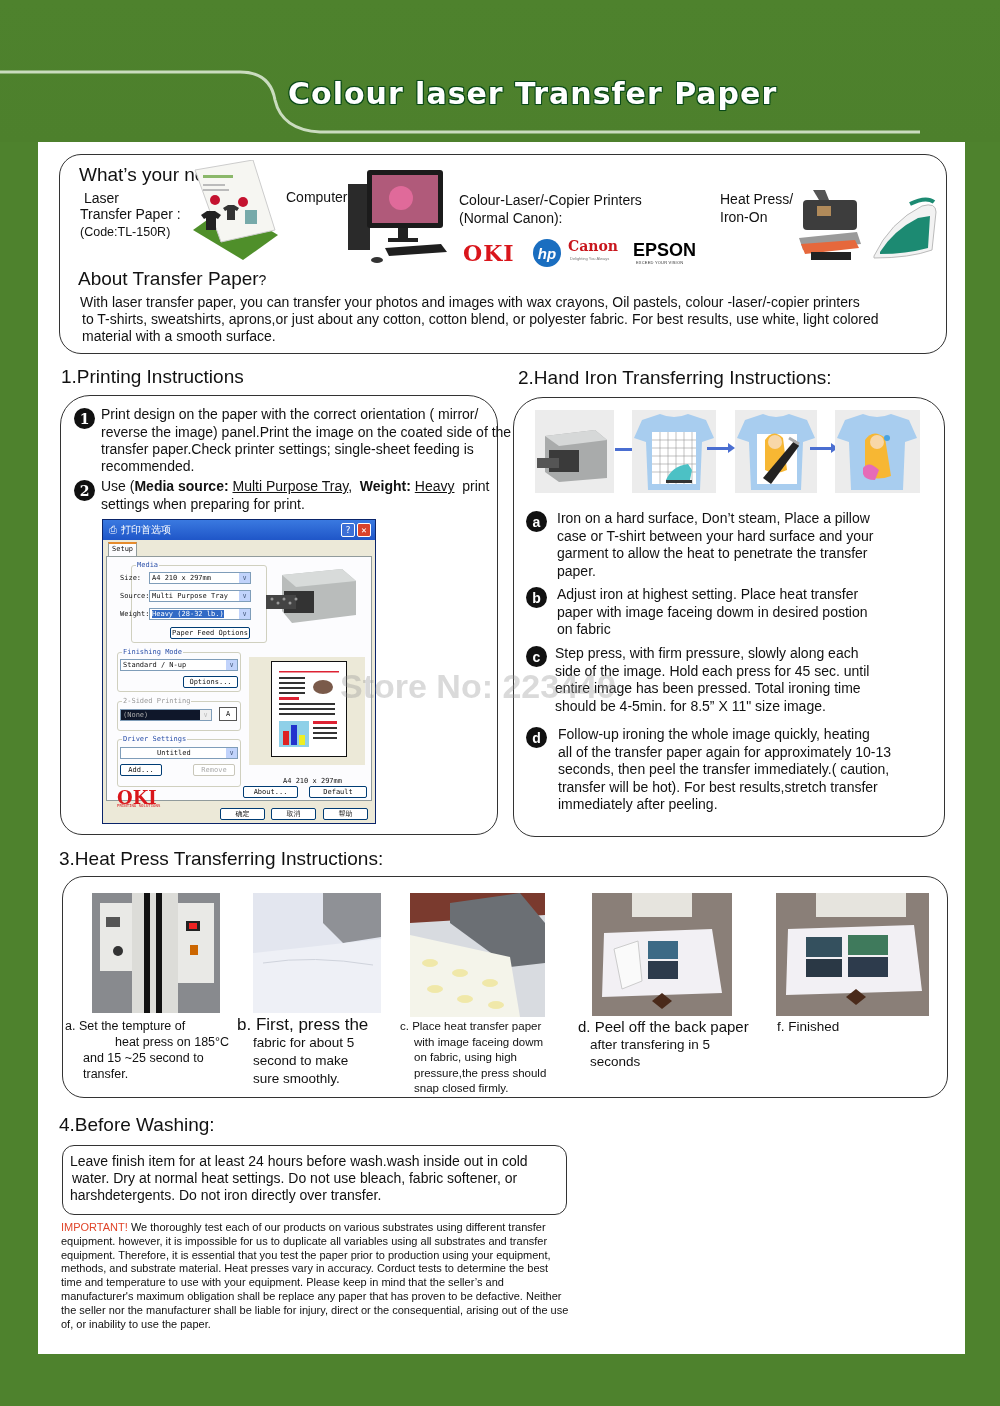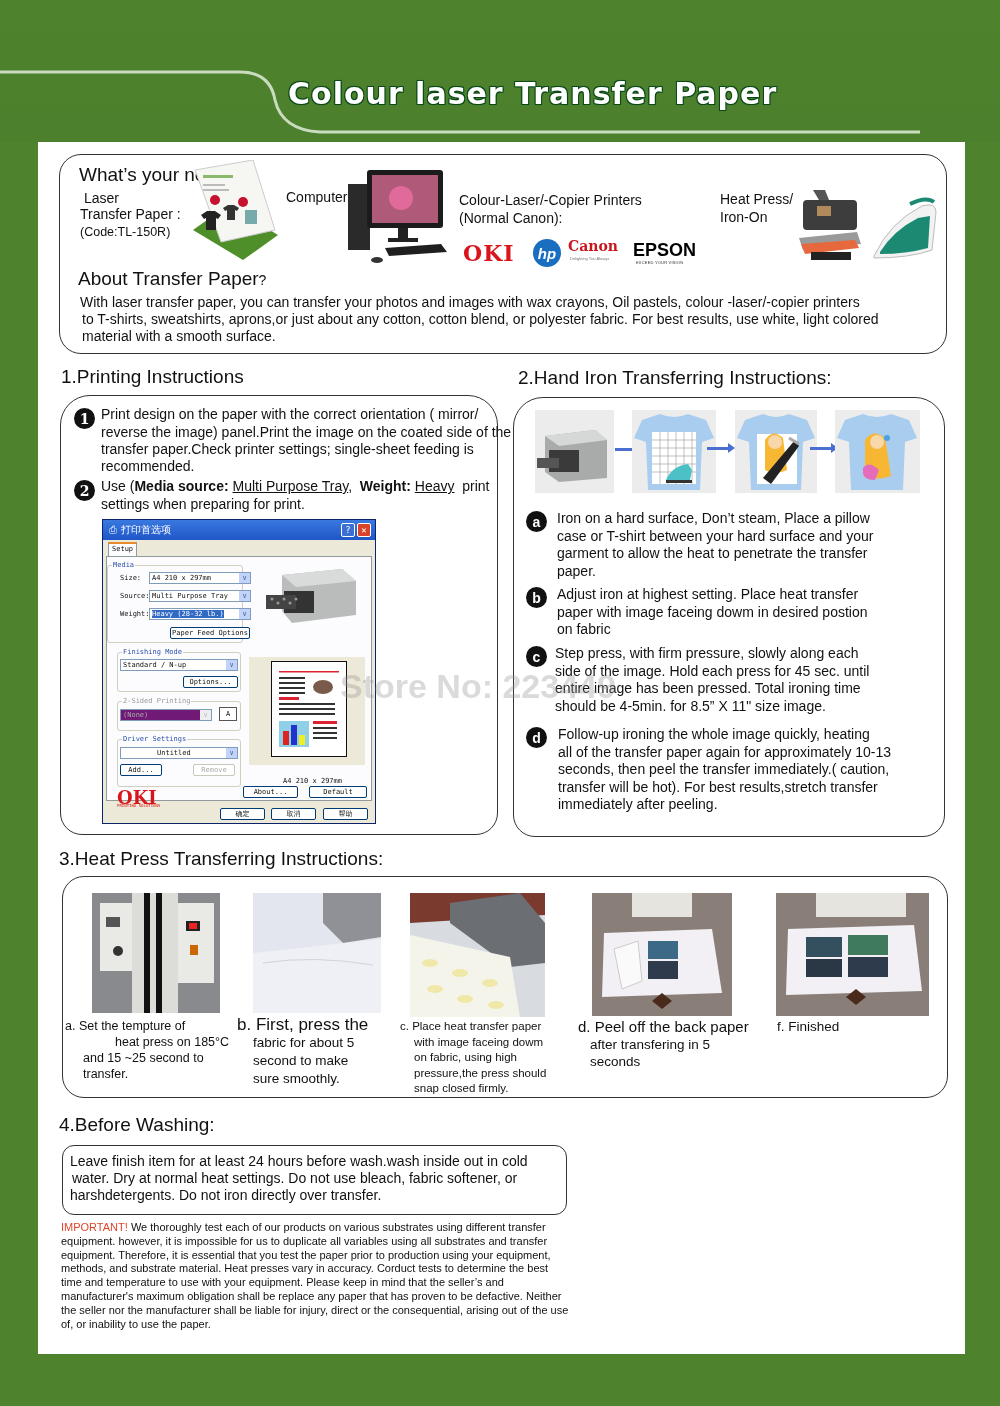--- a/index.html
+++ b/index.html
@@ -65,21 +65,21 @@
   .dlg-btn-help { position:absolute; top:3px; right:20px; width:14px; height:14px; background:#3b6fd6; border:1px solid #fff; border-radius: 2px; color:#fff; font-size:9px; display:flex; align-items:center; justify-content:center; }
   .dlg-btn-close { position:absolute; top:3px; right:4px; width:14px; height:14px; background:#d9432b; border:1px solid #fff; border-radius: 2px; color:#fff; font-size:9px; display:flex; align-items:center; justify-content:center; }
   .dlg-tab { position:absolute; top: 40px; height: 14px; padding: 0 3px; border: 1px solid #919b9c; border-bottom: none; background:#4d7c0f; font-size: 7px; line-height: 11px; }
   .dlg-body { position:absolute; left:3px; top:36px; width: 266px; height: 245px; background:#fcfcfe; border:1px solid #919b9c; }
   .grp { position:absolute; border:1px solid #d0d0bf; border-radius: 3px; }
   .grp-label { position:absolute; top:-5px; left:4px; background:#fcfcfe; color:#2a4fa8; padding: 0 1px; font-size: 7px; }
   .fld-label { position:absolute; font-size: 7px; }
   .combo { position:absolute; height: 12px; background:#fff; border:1px solid #7f9db9; font-size: 7px; line-height: 10px; padding-left: 2px; }
   .combo .arr { position:absolute; right:0; top:0; width: 11px; height: 10px; background:#c1d3fb; color:#4d6185; font-size: 7px; text-align:center; line-height: 10px; }
   .combo.sel span.v { background:#316ac5; color:#fff; }
-  .combo.dis { background:#701a75; color:#aaa; }
+  .combo.dis { background:#0f172a; color:#aaa; }
   .btn { position:absolute; height: 12px; background: #fff; border:1px solid #003c74; border-radius: 2px; font-size: 7px; text-align:center; line-height: 10px; }
   .btn.dis { color:#aaa; border-color:#c9c7ba; }
   .oki-logo { position:absolute; font-family:"DejaVu Serif", serif; font-weight:bold; color:#d9151b; font-size: 18px; }
   .oki-sub { position:absolute; font-size: 4px; color:#d9151b; }
 
   
   .img { position:absolute; overflow:hidden; }
   .tshirt { fill: #a8cdef; }
 
   .cap { position:absolute; font-size: 13px; line-height: 16px; color:#111; }
@@ -191,21 +191,21 @@
     <span>打印首选项</span>
   </div>
   <div class="dlg-btn-help">?</div>
   <div class="dlg-btn-close">✕</div>
 
   <div class="dlg-tab" style="left:5px; background:#fcfcfe; top:22px; height:14px; border-top:2px solid #e68b2c;">Setup</div>
   <div class="dlg-tab" style="left:38px;">Job Options</div>
   <div class="dlg-tab" style="left:88px;border-radius:6px;">Color</div>
 
   <div class="dlg-body">
-    <div class="grp" style="left:0; top:8px; width:136px; height:78px;">
+    <div class="grp" style="left:24px; top:8px; width:136px; height:78px;">
       <span class="grp-label">Media</span>
     </div>
     <span class="fld-label" style="left:13px; top:17px;">Size:</span>
     <div class="combo" style="left:42px; top:15px; width:102px;">
       <span class="v">A4 210 x 297mm</span><span class="arr">∨</span>
     </div>
     <span class="fld-label" style="left:13px; top:35px;">Source:</span>
     <div class="combo" style="left:42px; top:33px; width:102px;">
       <span class="v">Multi Purpose Tray</span><span class="arr">∨</span>
     </div>

